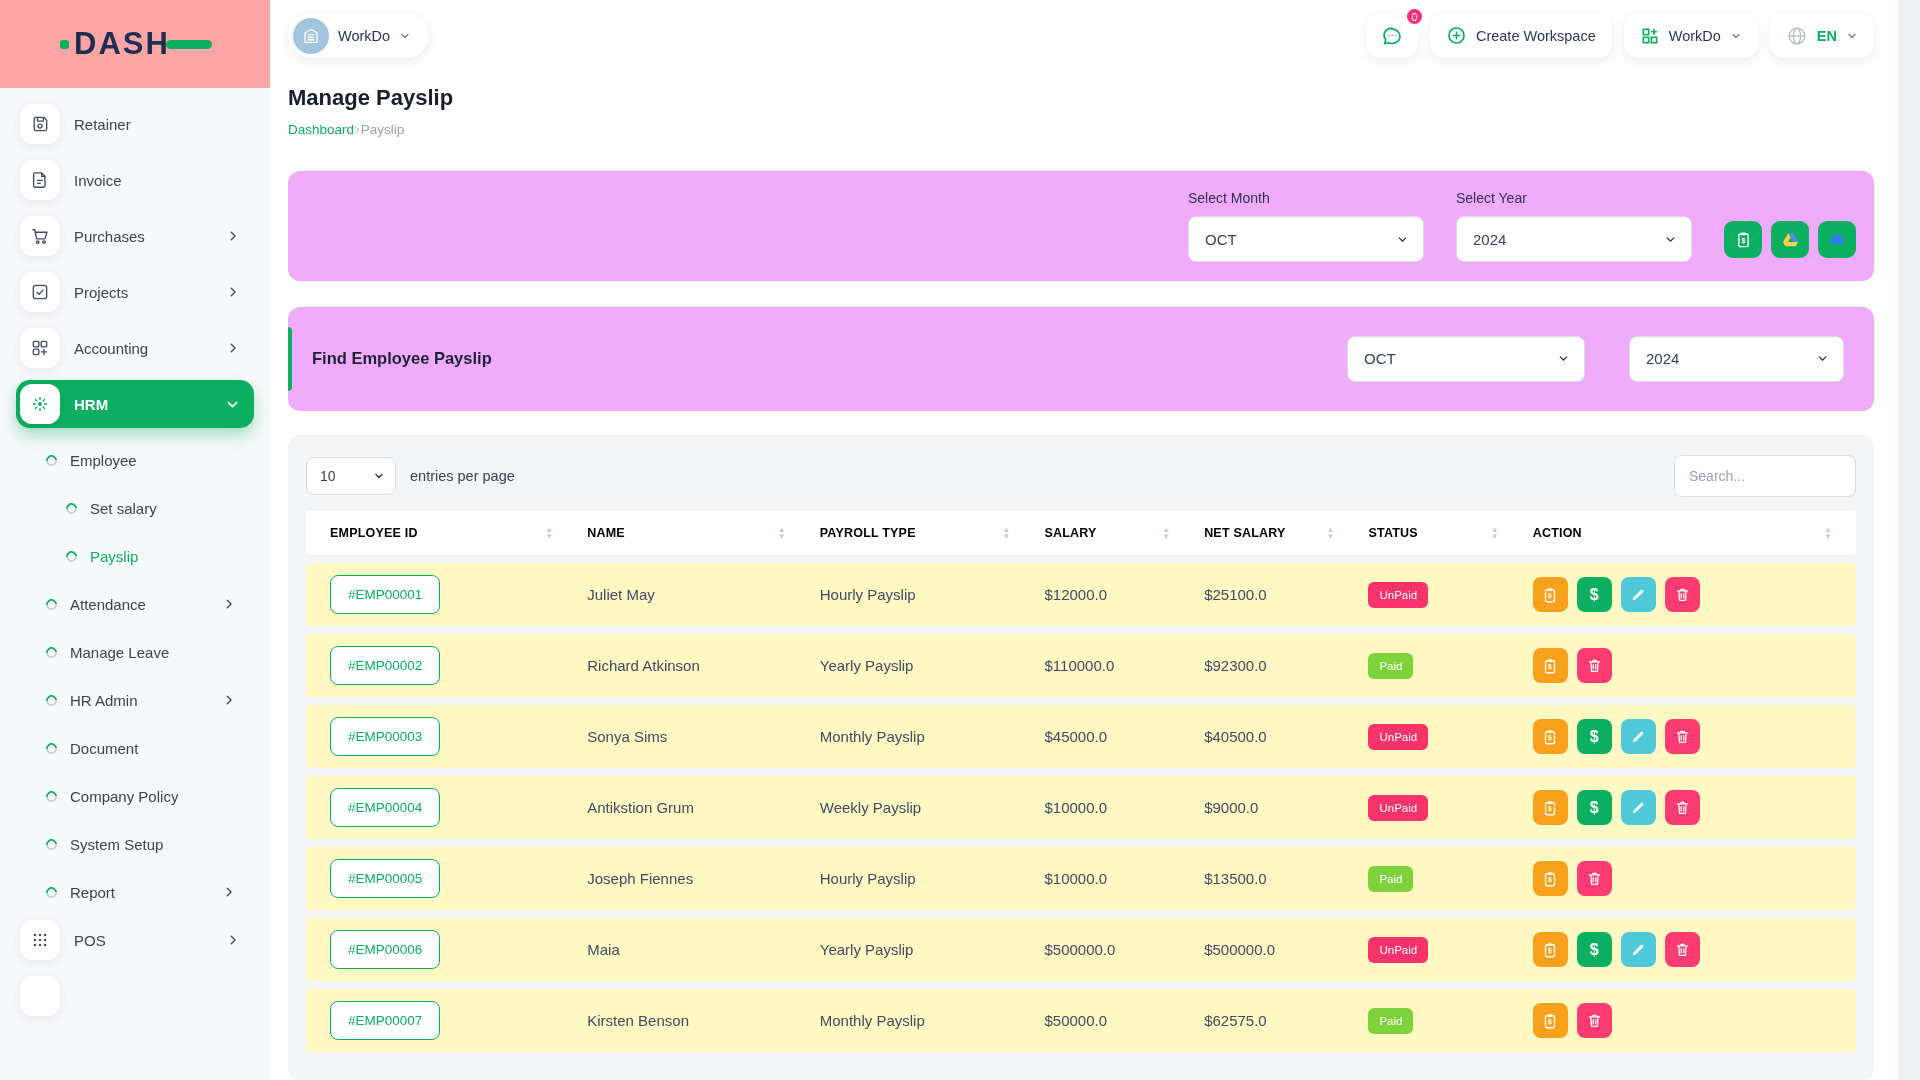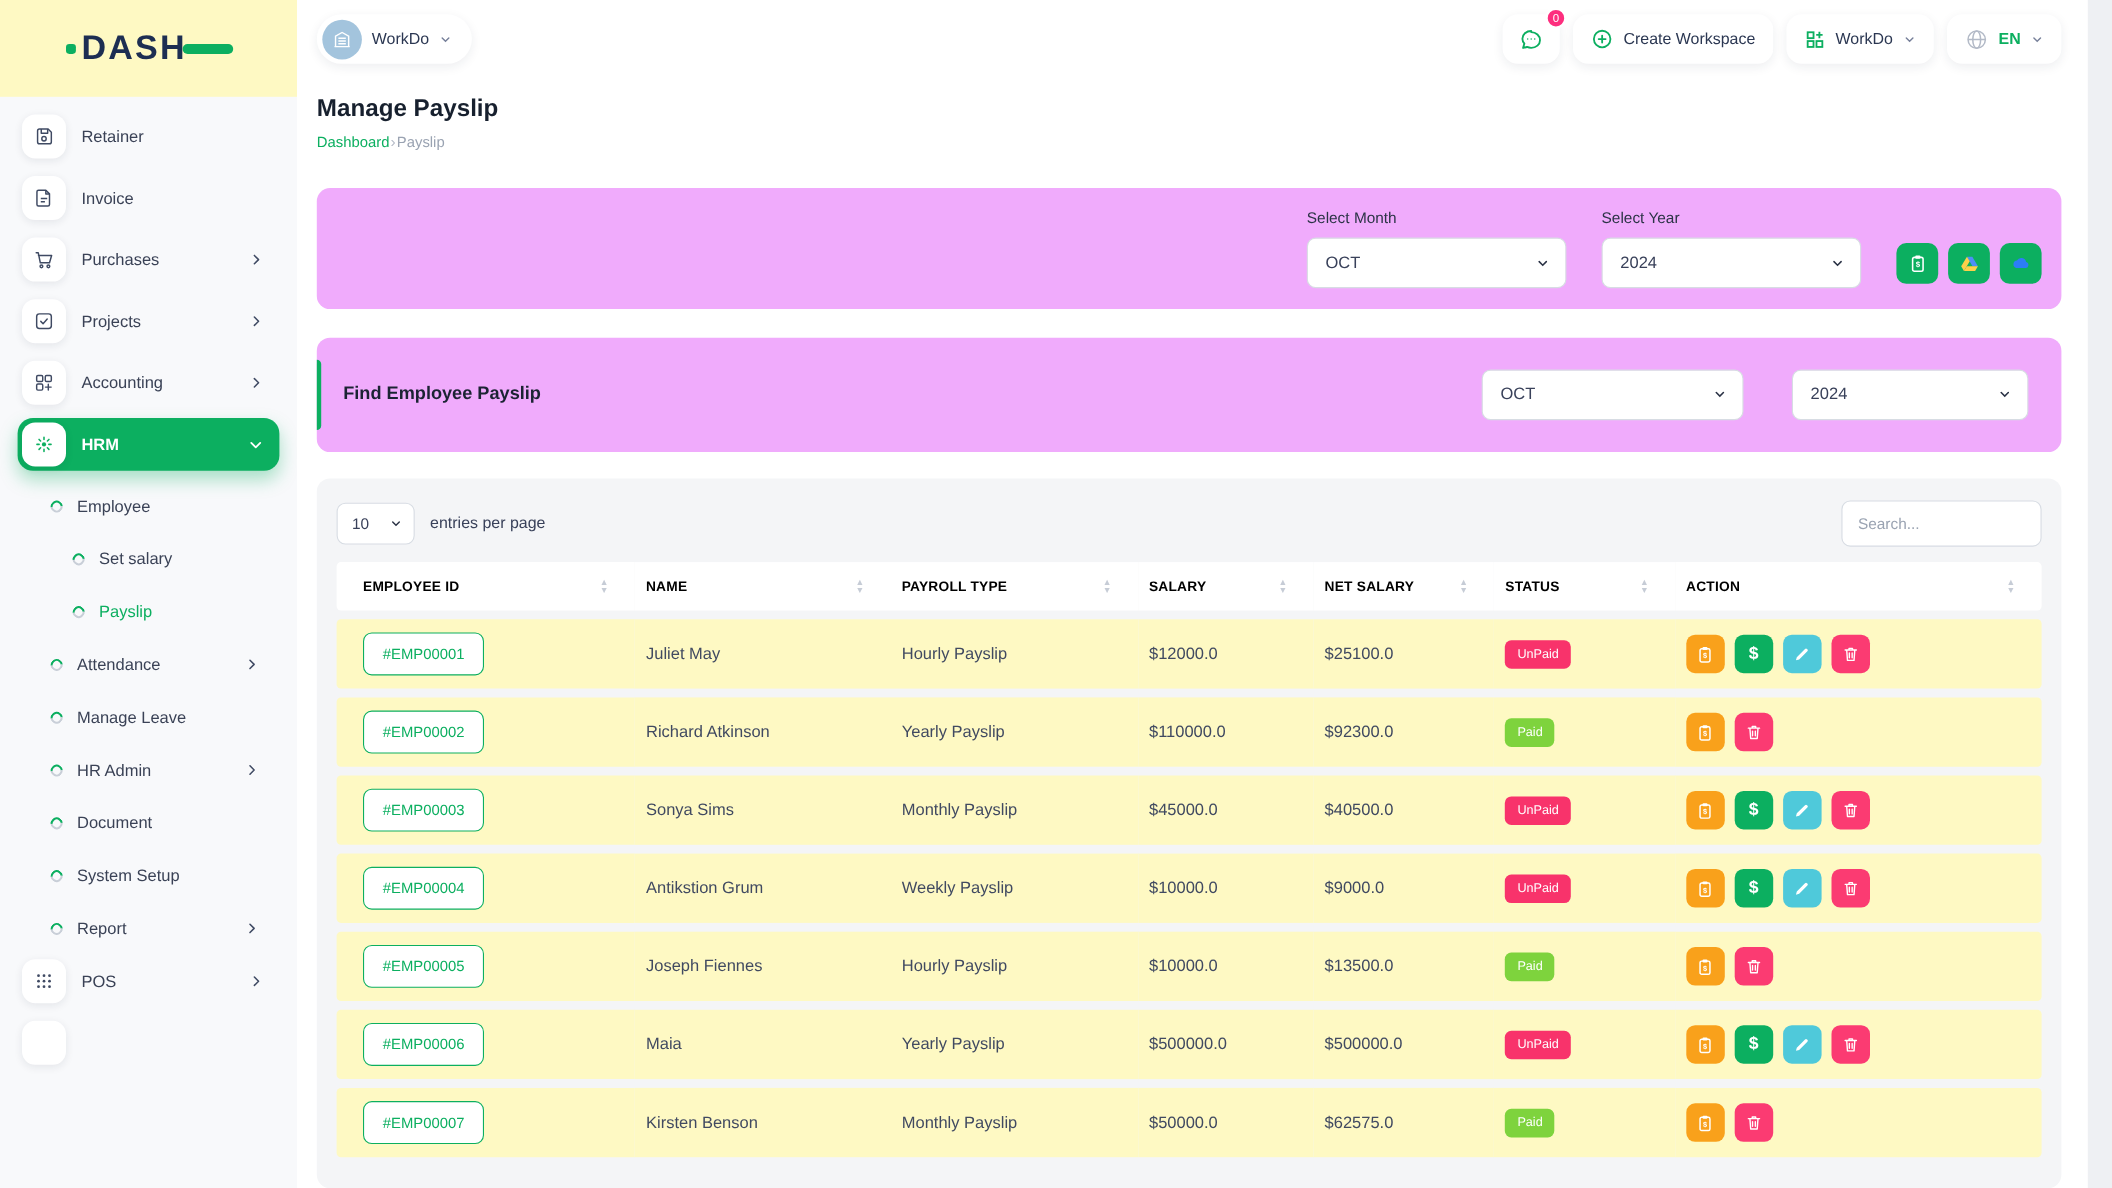--- a/index.html
+++ b/index.html
@@ -5,21 +5,21 @@
   * { margin:0; padding:0; box-sizing:border-box; }
   html,body { width:1920px; height:1080px; overflow:hidden; background:#ffffff;
               font-family:"Liberation Sans", sans-serif; color:#3a4256; }
   .app { display:flex; width:1920px; height:1080px; position:relative; }
 
   
   .gutter { position:absolute; right:0; top:0; bottom:0; width:22px; background:#eef0f3; z-index:9; }
 
   
   .sidebar { width:270px; flex:none; background:#f8f9fb; height:1080px; overflow:hidden; }
-  .logo-head { height:88px; background:#fef9c3; display:flex; align-items:center; padding-left:60px; }
+  .logo-head { height:88px; background:#fca5a5; display:flex; align-items:center; padding-left:60px; }
   .logo { display:flex; align-items:center; }
   .logo-dot { width:9px; height:9px; border-radius:3px; background:#0caf60; margin-right:5px; }
   .logo-text { font-size:31px; font-weight:bold; letter-spacing:2px; color:#1d2e52; }
   .logo-dash { width:46px; height:9px; border-radius:5px; background:#0caf60; margin-left:-4px; }
 
   .nav { padding:12px 16px 0 16px; }
   .nav-item { height:48px; margin-bottom:8px; display:flex; align-items:center; gap:14px;
               padding:0 14px 0 4px; border-radius:14px; cursor:pointer; }
   .nav-item .tile { width:40px; height:40px; background:#fff; border-radius:12px; flex:none;
                     box-shadow:0 2px 8px rgba(20,30,60,.09); display:flex; align-items:center; justify-content:center; }
@@ -78,21 +78,21 @@
                justify-content:space-between; position:relative; padding:0 30px 0 24px; }
   .find-card::before { content:""; position:absolute; left:0; top:20px; bottom:20px; width:4px;
                        border-radius:0 4px 4px 0; background:#0caf60; }
   .find-title { font-size:16.5px; font-weight:bold; color:#1b2333; }
   .find-selects { display:flex; gap:44px; }
 
   
   .table-card { margin-top:24px; background:#f4f5f7; border-radius:12px; padding:20px 18px; flex:1; }
   .controls { display:flex; align-items:center; justify-content:space-between; margin-bottom:6px; }
   .entries { display:flex; align-items:center; gap:14px; }
-  .select.small { width:71px; height:38px; padding:0 10px 0 13px; font-size:14px; }
+  .select.small { width:90px; height:38px; padding:0 10px 0 13px; font-size:14px; }
   .entries-lbl { font-size:14.5px; color:#39415a; }
   .search { width:182px; height:42px; background:#fff; border:1px solid #d7dce3; border-radius:8px;
             padding:0 14px; font-size:14px; color:#39415a; font-family:"Liberation Sans", sans-serif; }
   .search::placeholder { color:#9aa3b2; }
 
   table { width:100%; border-collapse:separate; border-spacing:0 8px; }
   th { background:#fff; text-align:left; padding:15px 10px; }
   th:first-child { padding-left:24px; border-radius:4px 0 0 4px; }
   th:last-child { border-radius:0 4px 4px 0; }
   .th-i { display:flex; align-items:center; justify-content:space-between; padding-right:14px; }
@@ -238,20 +238,24 @@
           <span class="lbl">HR Admin</span>
           <span class="chev">
             <svg width="14" height="14" viewBox="0 0 24 24" fill="none" stroke="#3f4a63" stroke-width="2.4" stroke-linecap="round" stroke-linejoin="round">
               <polyline points="9 5.5 15.5 12 9 18.5"></polyline>
             </svg>
           </span>
         </div>
         <div class="sub-item">
           <span class="bullet"></span>
           <span class="lbl">Document</span>
+        </div>
+        <div class="sub-item">
+          <span class="bullet"></span>
+          <span class="lbl">Company Policy</span>
         </div>
         <div class="sub-item">
           <span class="bullet"></span>
           <span class="lbl">System Setup</span>
         </div>
         <div class="sub-item">
           <span class="bullet"></span>
           <span class="lbl">Report</span>
           <span class="chev">
             <svg width="14" height="14" viewBox="0 0 24 24" fill="none" stroke="#3f4a63" stroke-width="2.4" stroke-linecap="round" stroke-linejoin="round">

